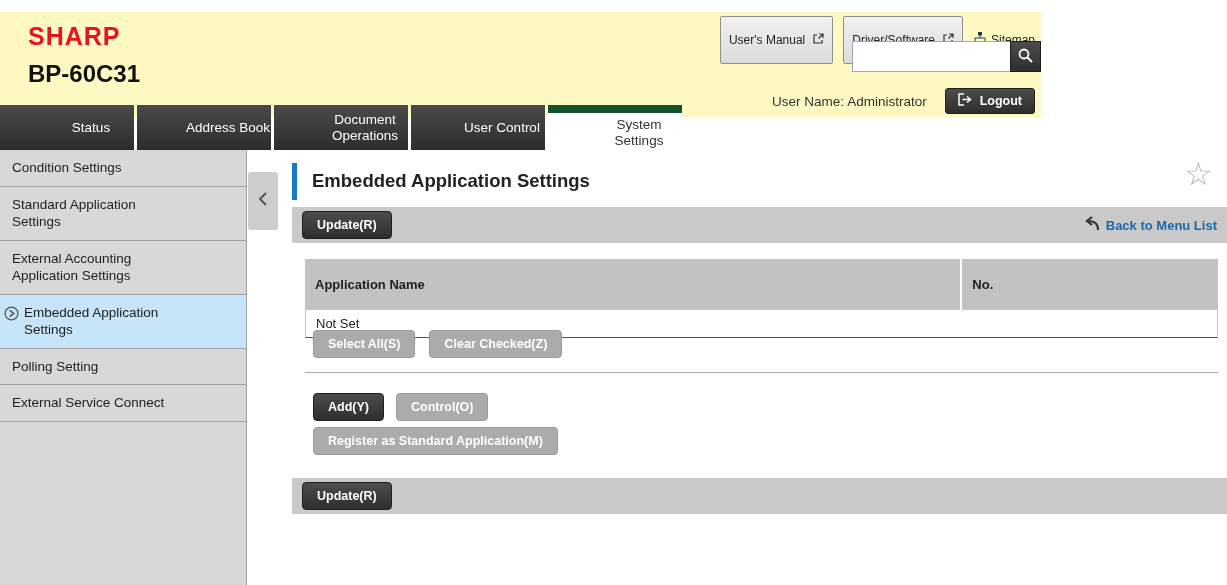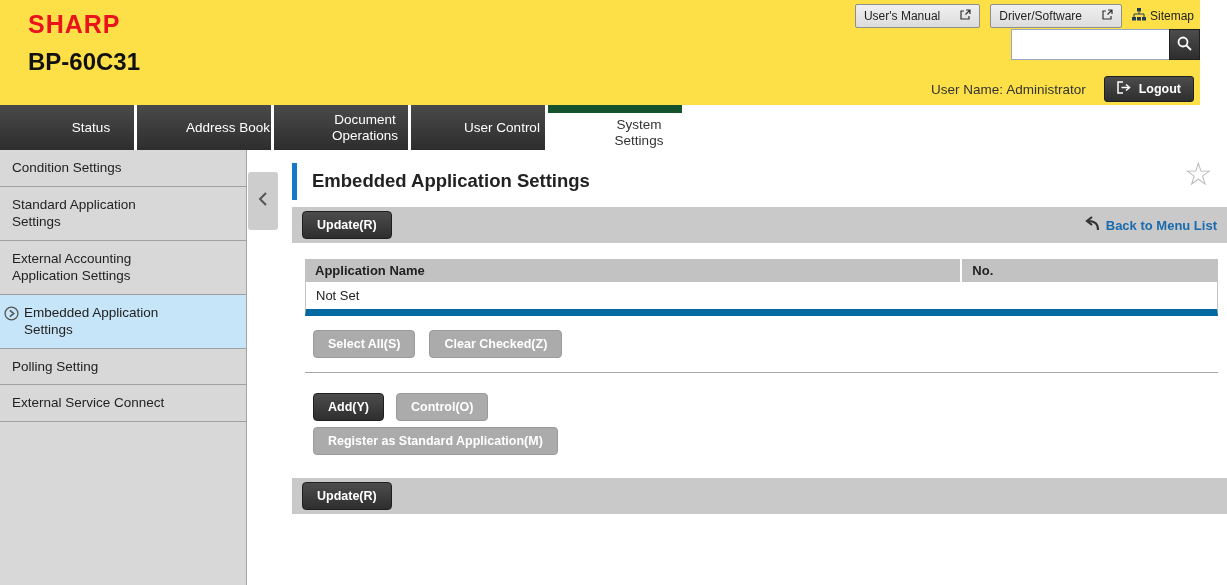--- a/index.html
+++ b/index.html
@@ -1,28 +1,28 @@
 <!DOCTYPE html>
 <html><head>
 <meta charset="utf-8">
 <style>
   * { margin:0; padding:0; box-sizing:border-box; }
   html,body { width:1227px; height:585px; overflow:hidden; background:#fff;
               font-family:"Liberation Sans", sans-serif; color:#222; }
   .page { position:relative; width:1227px; height:585px; }
 
   
-  .header { position:absolute; top:0; left:0; width:1200px; height:105px; background:#fde047; }
+  .header { position:absolute; top:12px; left:0; width:1041px; height:105px; background:#fef9c3; }
   .sharp-logo { position:absolute; left:28px; top:10px; font-size:25px; font-weight:bold;
                 color:#e8131c; letter-spacing:1px; }
   .model { position:absolute; left:28px; top:48px; font-size:24px; font-weight:bold; color:#111; }
 
   .hdr-row1 { position:absolute; top:4px; right:6px; display:flex; align-items:center; gap:10px; }
-  .btn-top { display:inline-flex; align-items:center; gap:20px; background:linear-gradient(#f0f0f0,#dcdcdc);
-             border:1px solid #8f8f8f; border-radius:2px; padding:4px 8px; font-size:12px; color:#222;
+  .btn-top { display:inline-flex; align-items:center; gap:8px; background:linear-gradient(#f0f0f0,#dcdcdc);
+             border:1px solid #8f8f8f; border-radius:2px; padding:16px 8px; font-size:12px; color:#222;
              cursor:pointer; }
   .sitemap { display:inline-flex; align-items:center; gap:4px; font-size:12px; color:#222; cursor:pointer; }
 
   .lang-wrap { position:absolute; left:845px; top:30px; width:146px; height:27px; }
   .lang-wrap select { appearance:none; -webkit-appearance:none; width:146px; height:27px;
                       border:1px solid #8fa6c8; background:#fff; font-size:13px; padding:0 22px 0 8px;
                       font-family:"Liberation Sans", sans-serif; color:#222; border-radius:0; }
   .lang-arrow { position:absolute; right:7px; top:7px; font-size:10px; color:#222; pointer-events:none; }
 
   .search-wrap { position:absolute; top:29px; right:0; display:flex; }
@@ -72,23 +72,23 @@
 
   .btn-dark { background:linear-gradient(#4c4c4c,#2e2e2e); color:#fff; border:1px solid #1f1f1f;
               border-radius:4px; padding:6px 14px; font-size:12.5px; font-weight:bold; cursor:pointer;
               font-family:"Liberation Sans", sans-serif; }
   .btn-gray { background:#ababab; color:#fff; border:1px solid #9a9a9a; border-radius:4px;
               padding:6px 14px; font-size:12.5px; font-weight:bold; cursor:pointer;
               font-family:"Liberation Sans", sans-serif; }
 
   .app-table { position:absolute; left:305px; top:109px; width:913px; border-collapse:separate;
                border-spacing:0; font-size:13px; }
-  .app-table th { background:#c2c2c2; text-align:left; font-weight:bold; padding:4px 10px; }
+  .app-table th { background:#c2c2c2; text-align:left; font-weight:bold; padding:18px 10px; }
   .app-table th:first-child { width:72%; border-right:2px solid #fff; }
-  .app-table td { background:#fff; padding:6px 10px; border-bottom:7px solid #0369a1; }
+  .app-table td { background:#fff; padding:6px 10px; border-bottom:1px solid #0369a1; }
   .app-table td:first-child { border-left:1px solid #c4c4c4; }
   .app-table td:last-child { border-right:1px solid #c4c4c4; }
 
   .row-select { position:absolute; left:313px; top:180px; display:flex; gap:14px; }
   .sep { position:absolute; left:305px; top:222px; width:913px; border-top:1px solid #a8a8a8; }
   .row-add { position:absolute; left:313px; top:243px; display:flex; gap:12px; }
   .row-register { position:absolute; left:313px; top:277px; }
 </style>
 </head>
 <body>

